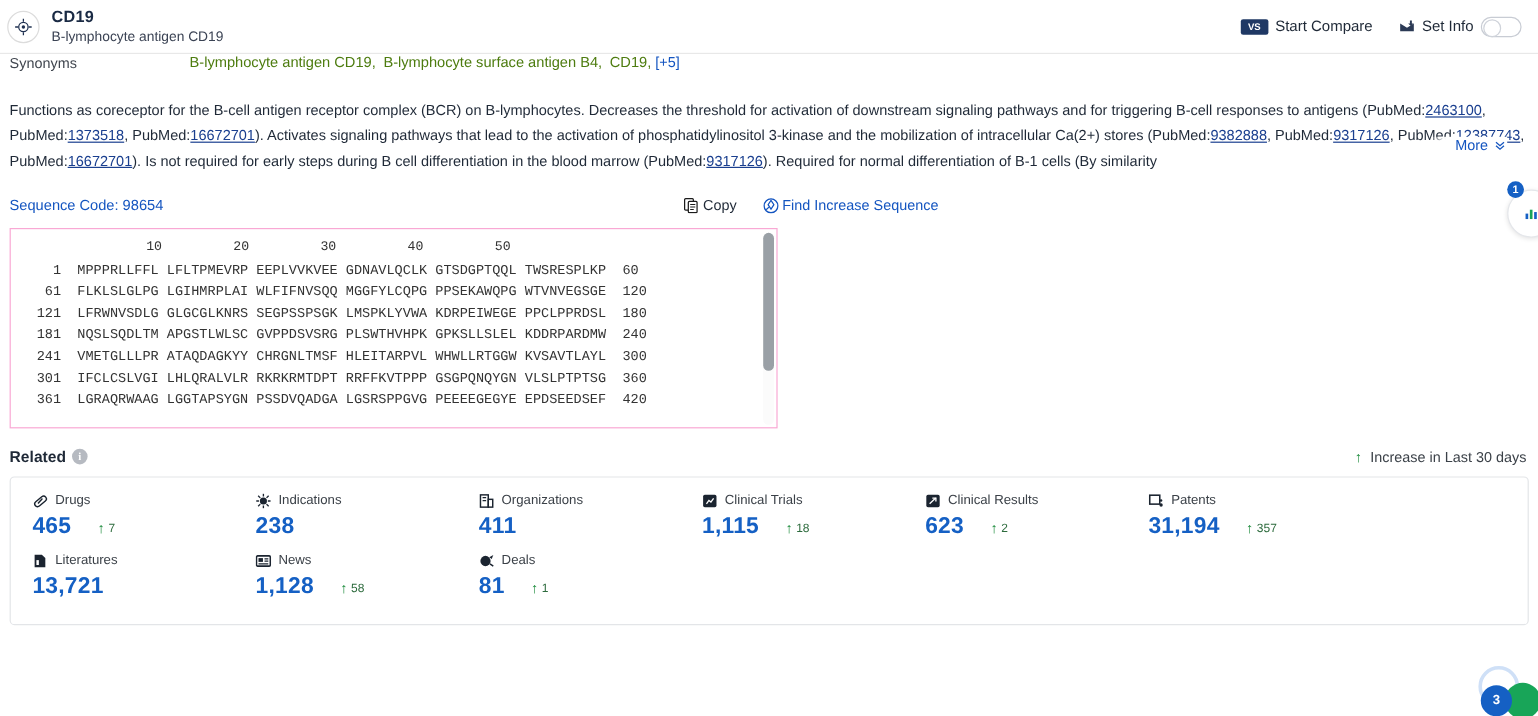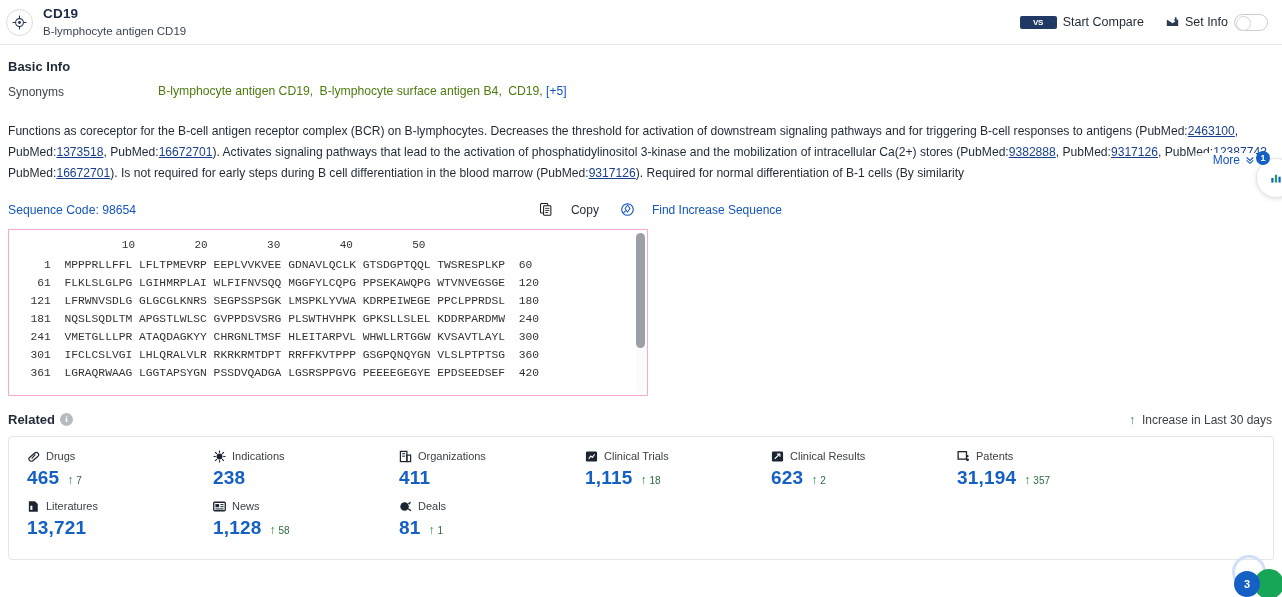--- a/index.html
+++ b/index.html
@@ -27,21 +27,21 @@
     display: flex; align-items: center; justify-content: center;
     flex: 0 0 auto;
     margin-left: 2px;
   }
   .head-titles { margin-left: 10px; line-height: 1.25; }
   .head-name { font-size: 13.5px; font-weight: bold; color: #1a2a44; letter-spacing: .2px;}
   .head-sub { font-size: 11.5px; color: #3b4354; margin-top: 1px; }
   .head-right { margin-left: auto; display: flex; align-items: center; gap: 22px; }
   .hbtn { display: flex; align-items: center; gap: 6px; font-size: 12.5px; color: #1f2937; cursor: pointer; }
   .vs-badge {
-    width: 37px; height: 13px; border-radius: 2px; background: #1f3864;
+    width: 23px; height: 13px; border-radius: 2px; background: #1f3864;
     color: #fff; font-size: 8px; font-weight: bold; line-height: 13px;
     text-align: center; letter-spacing: -.3px;
   }
   .toggle {
     width: 34px; height: 17px; border-radius: 9px;
     background: #fff; border: 1px solid #c8ccd4; position: relative; cursor: pointer;
   }
   .toggle:after {
     content: ""; position: absolute; left: 1px; top: 1px;
     width: 13px; height: 13px; border-radius: 50%; background: #fff;
@@ -79,21 +79,21 @@
     display: flex; align-items: center; gap: 3px;
   }
 
   
   .seq-head {
     display: flex; align-items: center;
     height: 20px; margin-bottom: 9px;
   }
   .seq-code { color: #1455c0; font-size: 12.2px; cursor: pointer; }
   .seq-actions { margin-left: auto; display: flex; align-items: center; gap: 22px; padding-right: 492px; }
-  .seq-act { display: flex; align-items: flex-start; gap: 18px; font-size: 12px; cursor: pointer; }
+  .seq-act { display: flex; align-items: flex-end; gap: 3px; font-size: 12px; cursor: pointer; }
   .seq-act.copy { color: #1f2937; }
   .seq-act.find { color: #1455c0; }
 
   .seq-box {
     width: 640px; height: 167px;
     border: 1px solid #f9a8d4; background: #fff;
     position: relative; overflow: hidden;
   }
   .seq-inner { padding: 8px 0 0 0; }
   .seq-ruler {
@@ -137,21 +137,21 @@
 
   .rel-card {
     border: 1px solid #e3e5e8; border-radius: 4px;
     background: #fff; padding: 12px 0 10px 0;
     display: flex; flex-wrap: wrap;
   }
   .stat { width: 186px; padding-left: 18px; margin-bottom: 10px; }
   .stat-top { display: flex; align-items: center; gap: 6px; height: 14px; }
   .stat-label { font-size: 11px; color: #3b4148; }
   .stat-val {
-    display: flex; align-items: baseline; gap: 8px; margin-top: 4px;
+    display: flex; align-items: baseline; gap: 22px; margin-top: 4px;
   }
   .stat-num { font-size: 19px; color: #1560c4; font-weight: bold; letter-spacing: .2px; }
   .stat-delta { display: flex; align-items: center; gap: 3px; }
   .arrow-up { color: #1a8a3a; font-size: 12px; font-weight: bold; line-height: 1; }
   .delta-num { font-size: 10px; color: #2d6b3d; }
   .ico { display: inline-flex; align-items: center; justify-content: center; width: 13px; height: 13px; }
 
   
   .float-mid {
     position: absolute; right: -14px; top: 158px;
@@ -214,21 +214,20 @@
         </svg>
       </span>
       <span>Set Info</span>
       <span class="toggle"></span>
     </div>
   </div>
 </div>
 
 <div class="main">
 
-  <div class="sec-title">Basic Info</div>
 
   <div class="row syn-row">
     <div class="row-label">Synonyms</div>
     <div class="row-body">
       <span class="syn-text">
         <span>B-lymphocyte antigen CD19</span>,<span class="sep"></span>
         <span>B-lymphocyte surface antigen B4</span>,<span class="sep"></span>
         <span>CD19</span>,
       </span>
       <span class="link-blue">[+5]</span>

